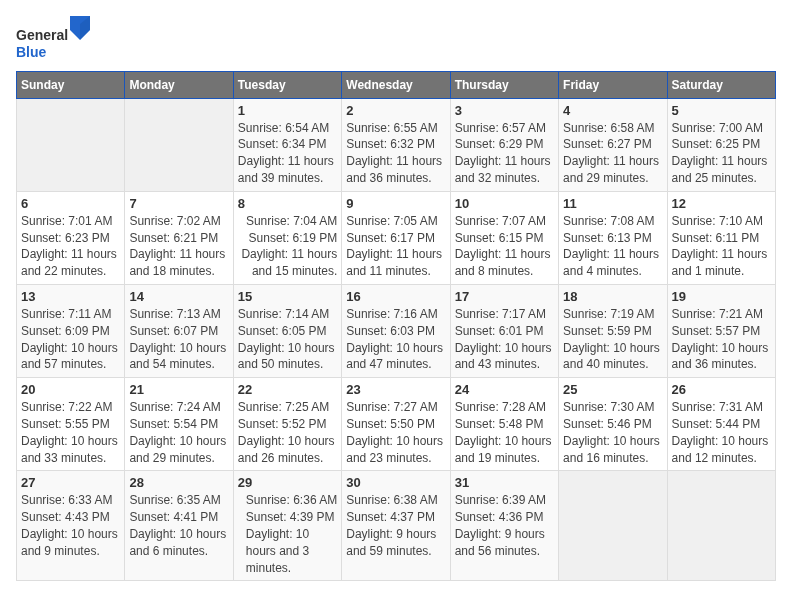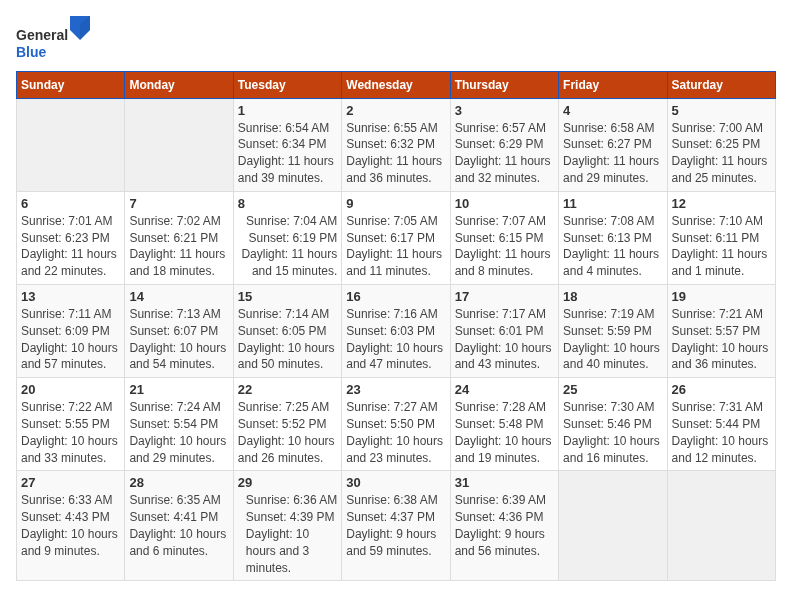--- a/index.html
+++ b/index.html
@@ -41,21 +41,21 @@
     .location {
       font-size: 16px;
       color: #555;
     }
     table {
       width: 100%;
       border-collapse: collapse;
       font-size: 11px;
     }
     thead tr {
-      background-color: #c2410c;
+      background-color: #737373;
       color: #fff;
       margin-top: 6px;
     }
     thead th {
       padding: 6px 4px;
       text-align: left;
       font-size: 12px;
       font-weight: bold;
       border: 1px solid #1a55bb;
     }

